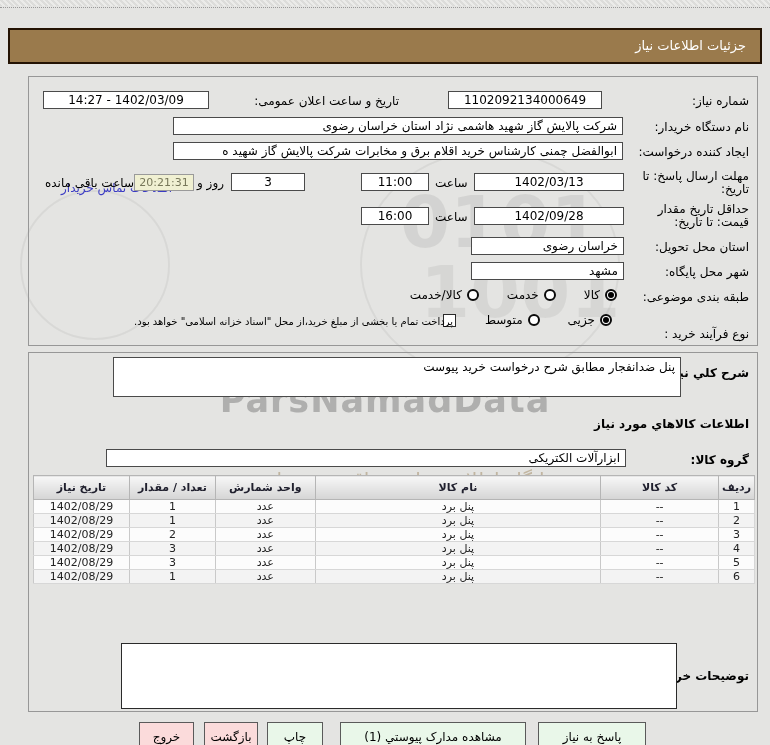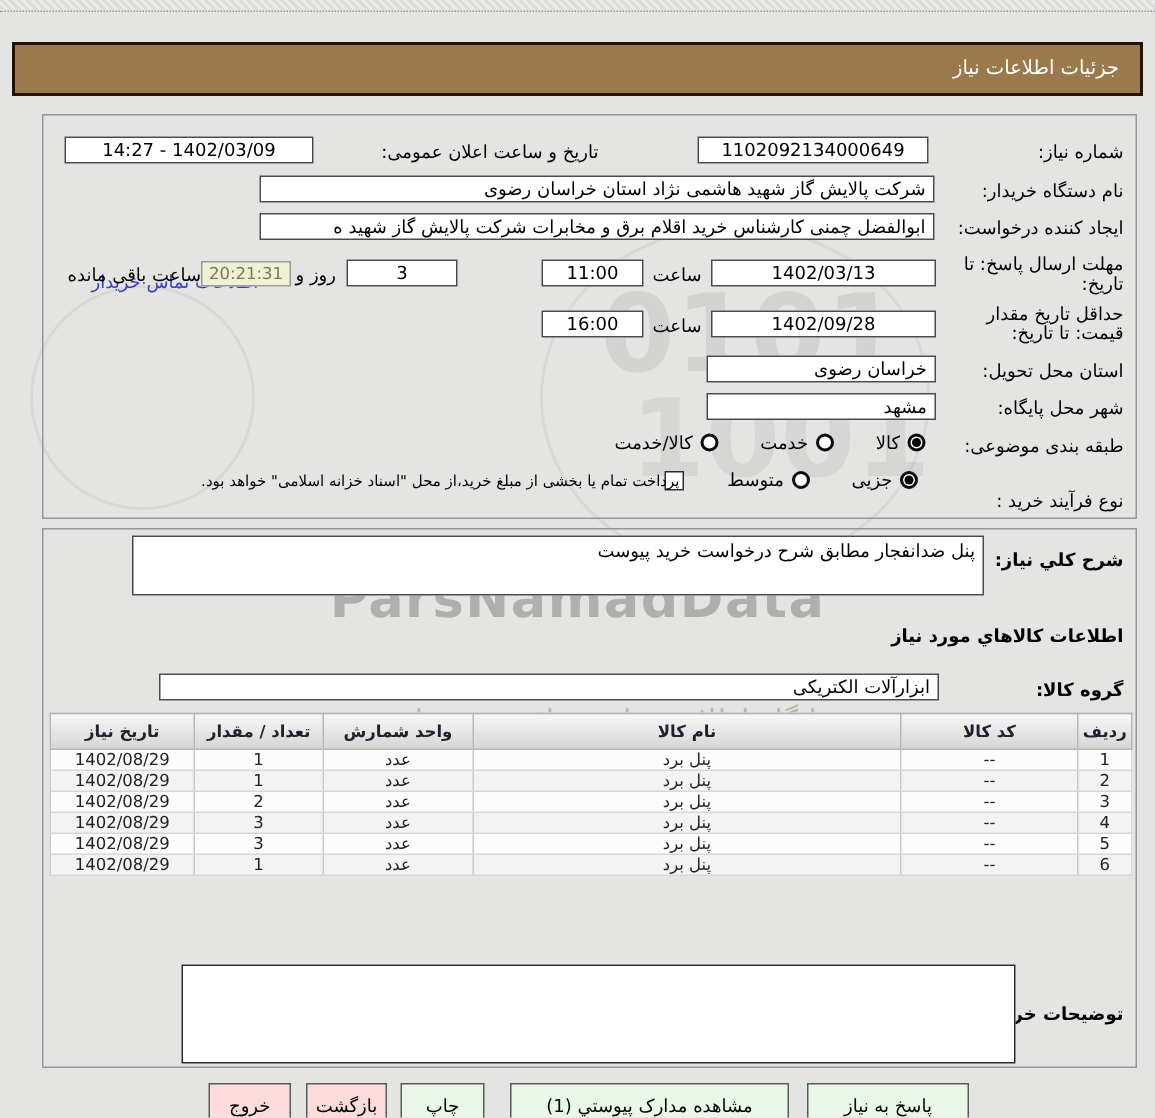--- a/index.html
+++ b/index.html
@@ -82,21 +82,21 @@
   <div class="wm wm-circle"></div>
   <div class="wm wm-circle2"></div>
   <div class="wm wm-digits1">0101</div>
   <div class="wm wm-digits2">1001</div>
 
   <div class="title-bar">جزئیات اطلاعات نیاز</div>
 
   <div class="panel panel1">
 
     <div class="lbl" style="right:8px; top:17px;">شماره نیاز:</div>
-    <div class="tb center" style="left:436px; top:14px; width:154px;">1102092134000649</div>
+    <div class="tb center" style="left:419px; top:14px; width:154px;">1102092134000649</div>
     <div class="lbl" style="right:358px; top:17px;">تاریخ و ساعت اعلان عمومی:</div>
     <div class="tb center" style="left:14px; top:14px; width:166px;">1402/03/09 - 14:27</div>
 
     <div class="lbl" style="right:8px; top:43px;">نام دستگاه خریدار:</div>
     <div class="tb right" style="left:144px; top:40px; width:450px;">شرکت پالایش گاز شهید هاشمی نژاد   استان خراسان رضوی</div>
 
     <div class="lbl" style="right:8px; top:68px;">ایجاد کننده درخواست:</div>
     <div class="tb right" style="left:144px; top:65px; width:450px;">ابوالفضل چمنی کارشناس خرید اقلام برق و مخابرات شرکت پالایش گاز شهید ه</div>
     <div class="link" style="left:32px; top:68px;margin-top:36px;">اطلاعات تماس خریدار</div>
 
@@ -151,21 +151,21 @@
     <div class="lbl" style="left:40px; top:239px; width:384px; font-size:10px;">پرداخت تمام یا بخشی از مبلغ خرید،از محل "اسناد خزانه اسلامی" خواهد بود.</div>
   </div>
 
   <div class="wm wm-brand">ParsNamadData</div>
   <div class="wm wm-line">پایگاه اطلاع رسانی مناقصه و مزایده</div>
   <div class="wm wm-phone">۰۲۱-۸۸۳۴۹۶۷۰-۵</div>
 
   <div class="panel panel2">
 
     <div class="blbl" style="right:8px; top:13px;">شرح کلي نیاز:</div>
-    <div class="tb big" style="left:59px; top:4px; width:568px;">پنل ضدانفجار مطابق شرح درخواست خرید پیوست</div>
+    <div class="tb big" style="left:84px; top:4px; width:568px;">پنل ضدانفجار مطابق شرح درخواست خرید پیوست</div>
 
     <div class="blbl" style="right:8px; top:64px;">اطلاعات کالاهاي مورد نیاز</div>
 
     <div class="blbl" style="right:8px; top:100px;">گروه کالا:</div>
     <div class="tb right" style="left:77px; top:96px; width:520px;">ابزارآلات الکتریکی</div>
 
     <table class="goods">
       <colgroup>
         <col style="width:36px">
           <col style="width:118px">

